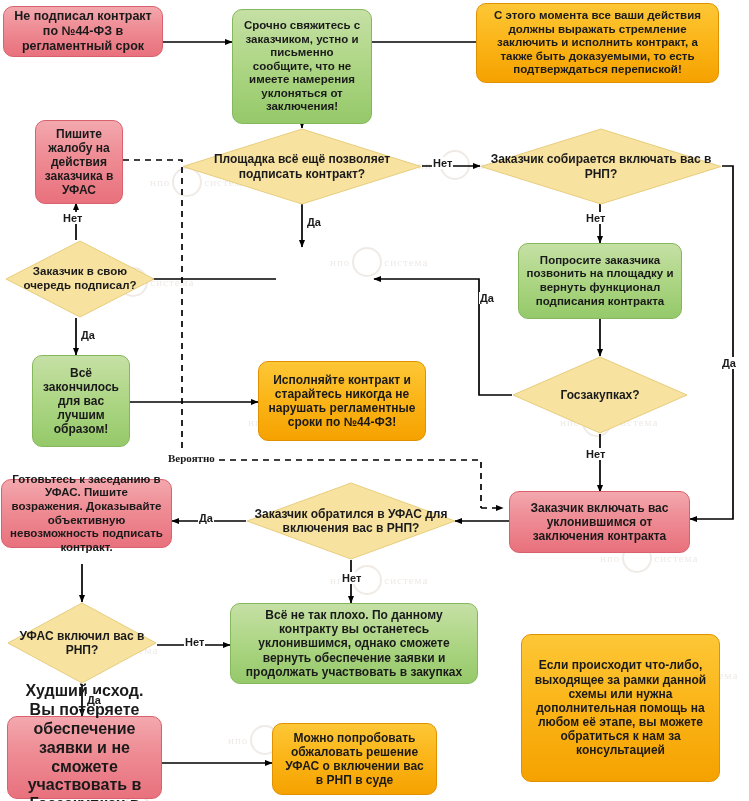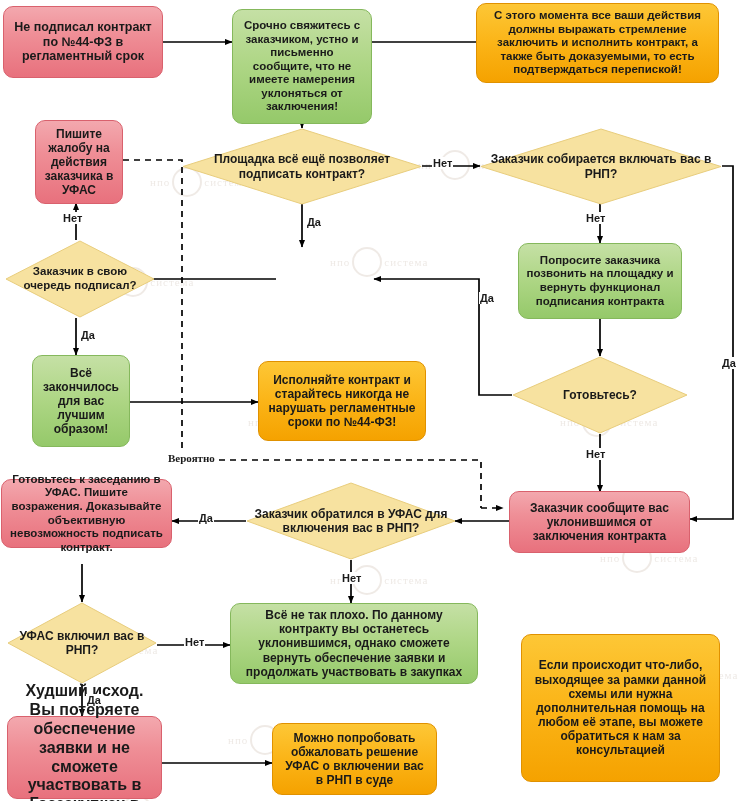--- a/index.html
+++ b/index.html
@@ -108,21 +108,21 @@
     </g>
 
     <g stroke="#000" stroke-width="1.7" fill="none" stroke-dasharray="6 5">
       <path d="M123,160 L182,160 L182,460 L481,460 L481,508"></path>
     </g>
     <g stroke="#000" stroke-width="1.7" fill="none">
       <path d="M481,508 L503,508" marker-end="url(#ah)" stroke-dasharray="6 5"></path>
     </g>
   </svg>
 
-  <div class="node box red" style="left:3px;top:6px;width:160px;height:72px;font-size:12.5px;">
+  <div class="node box red" style="left:3px;top:6px;width:160px;height:51px;font-size:12.5px;">
     <span>Не подписал контракт по №44-ФЗ в регламентный срок</span>
   </div>
 
   <div class="node box green" style="left:232px;top:9px;width:140px;height:115px;font-size:11.5px;">
     <span>Срочно свяжитесь с заказчиком, устно и письменно сообщите, что не имеете намерения уклоняться от заключения!</span>
   </div>
 
   <div class="node box orange" style="left:476px;top:3px;width:243px;height:80px;font-size:11.5px;">
     <span>С этого момента все ваши действия должны выражать стремление заключить и исполнить контракт, а также быть доказуемыми, то есть подтверждаться перепиской!</span>
   </div>
@@ -154,21 +154,21 @@
     <svg class="dshape" viewBox="0 0 150 78" preserveAspectRatio="none">
       <polygon points="75,1 149,39 75,77 1,39" fill="#f7e2a0" stroke="#e8cd7d" stroke-width="1"></polygon>
     </svg>
     <span class="dtext">Заказчик в свою очередь подписал?</span>
   </div>
 
   <div class="node diamond" style="left:512px;top:356px;width:176px;height:78px;font-size:12px;">
     <svg class="dshape" viewBox="0 0 176 78" preserveAspectRatio="none">
       <polygon points="88,1 175,39 88,77 1,39" fill="#f7e2a0" stroke="#e8cd7d" stroke-width="1"></polygon>
     </svg>
-    <span class="dtext">Готовьтесь?</span>
+    <span class="dtext">Госзакупках?</span>
   </div>
 
   <div class="node box green" style="left:32px;top:355px;width:98px;height:92px;font-size:12px;">
     <span>Всё закончилось для вас лучшим образом!</span>
   </div>
 
   <div class="node box orange" style="left:258px;top:361px;width:168px;height:80px;font-size:12px;border-radius:10px;">
     <span>Исполняйте контракт и старайтесь никогда не нарушать регламентные сроки по №44-ФЗ!</span>
   </div>
 
@@ -177,21 +177,21 @@
   </div>
 
   <div class="node diamond" style="left:246px;top:482px;width:210px;height:78px;font-size:12px;">
     <svg class="dshape" viewBox="0 0 210 78" preserveAspectRatio="none">
       <polygon points="105,1 209,39 105,77 1,39" fill="#f7e2a0" stroke="#e8cd7d" stroke-width="1"></polygon>
     </svg>
     <span class="dtext">Заказчик обратился в УФАС для включения вас в РНП?</span>
   </div>
 
   <div class="node box red" style="left:509px;top:491px;width:181px;height:62px;font-size:12px;">
-    <span>Заказчик сообщите вас уклонившимся от заключения контракта</span>
+    <span>Заказчик включать вас уклонившимся от заключения контракта</span>
   </div>
 
   <div class="node diamond" style="left:7px;top:602px;width:150px;height:82px;font-size:12px;">
     <svg class="dshape" viewBox="0 0 150 82" preserveAspectRatio="none">
       <polygon points="75,1 149,41 75,81 1,41" fill="#f7e2a0" stroke="#e8cd7d" stroke-width="1"></polygon>
     </svg>
     <span class="dtext">УФАС включил вас в РНП?</span>
   </div>
 
   <div class="node box green" style="left:230px;top:603px;width:248px;height:81px;font-size:12px;">

